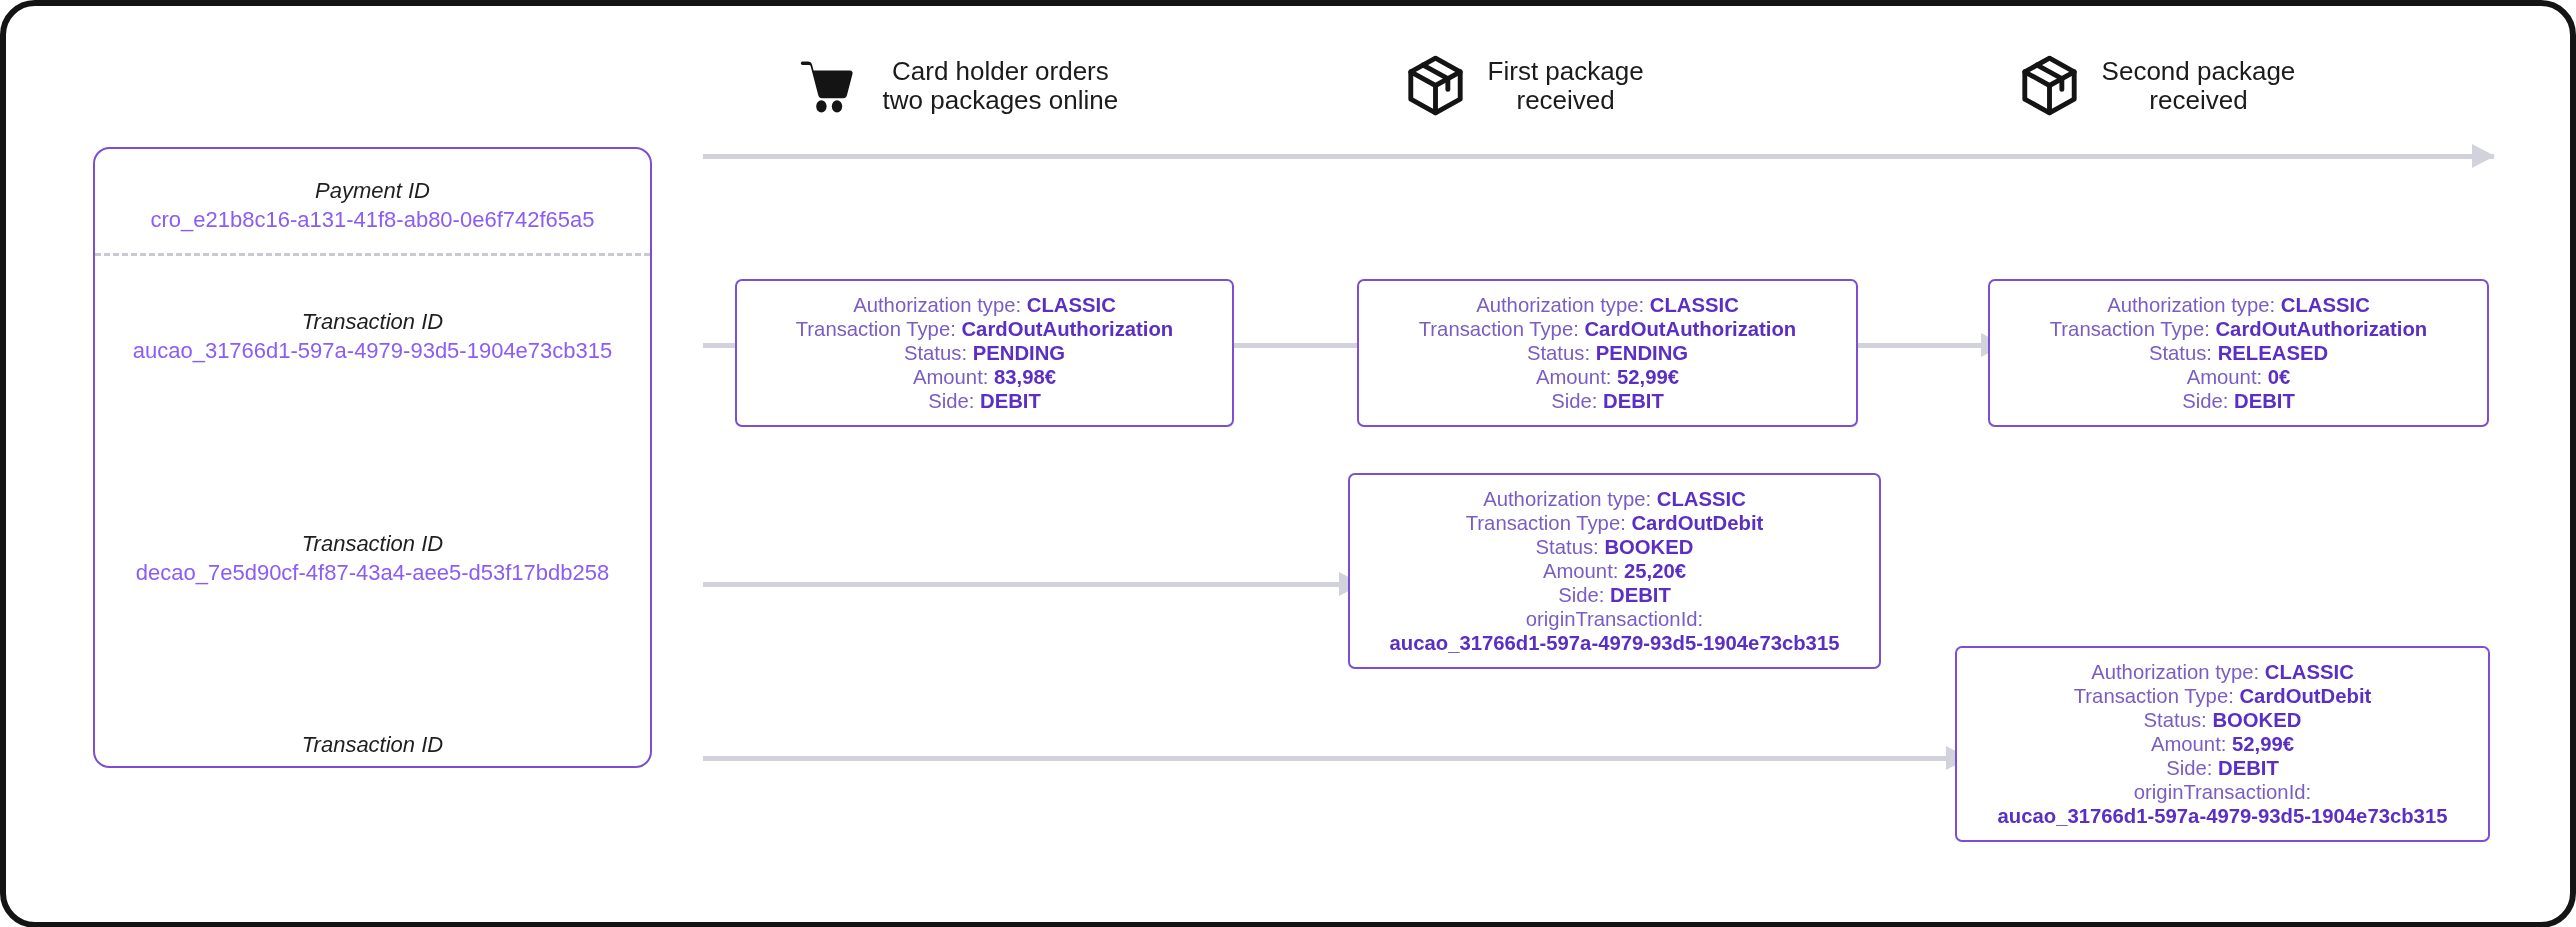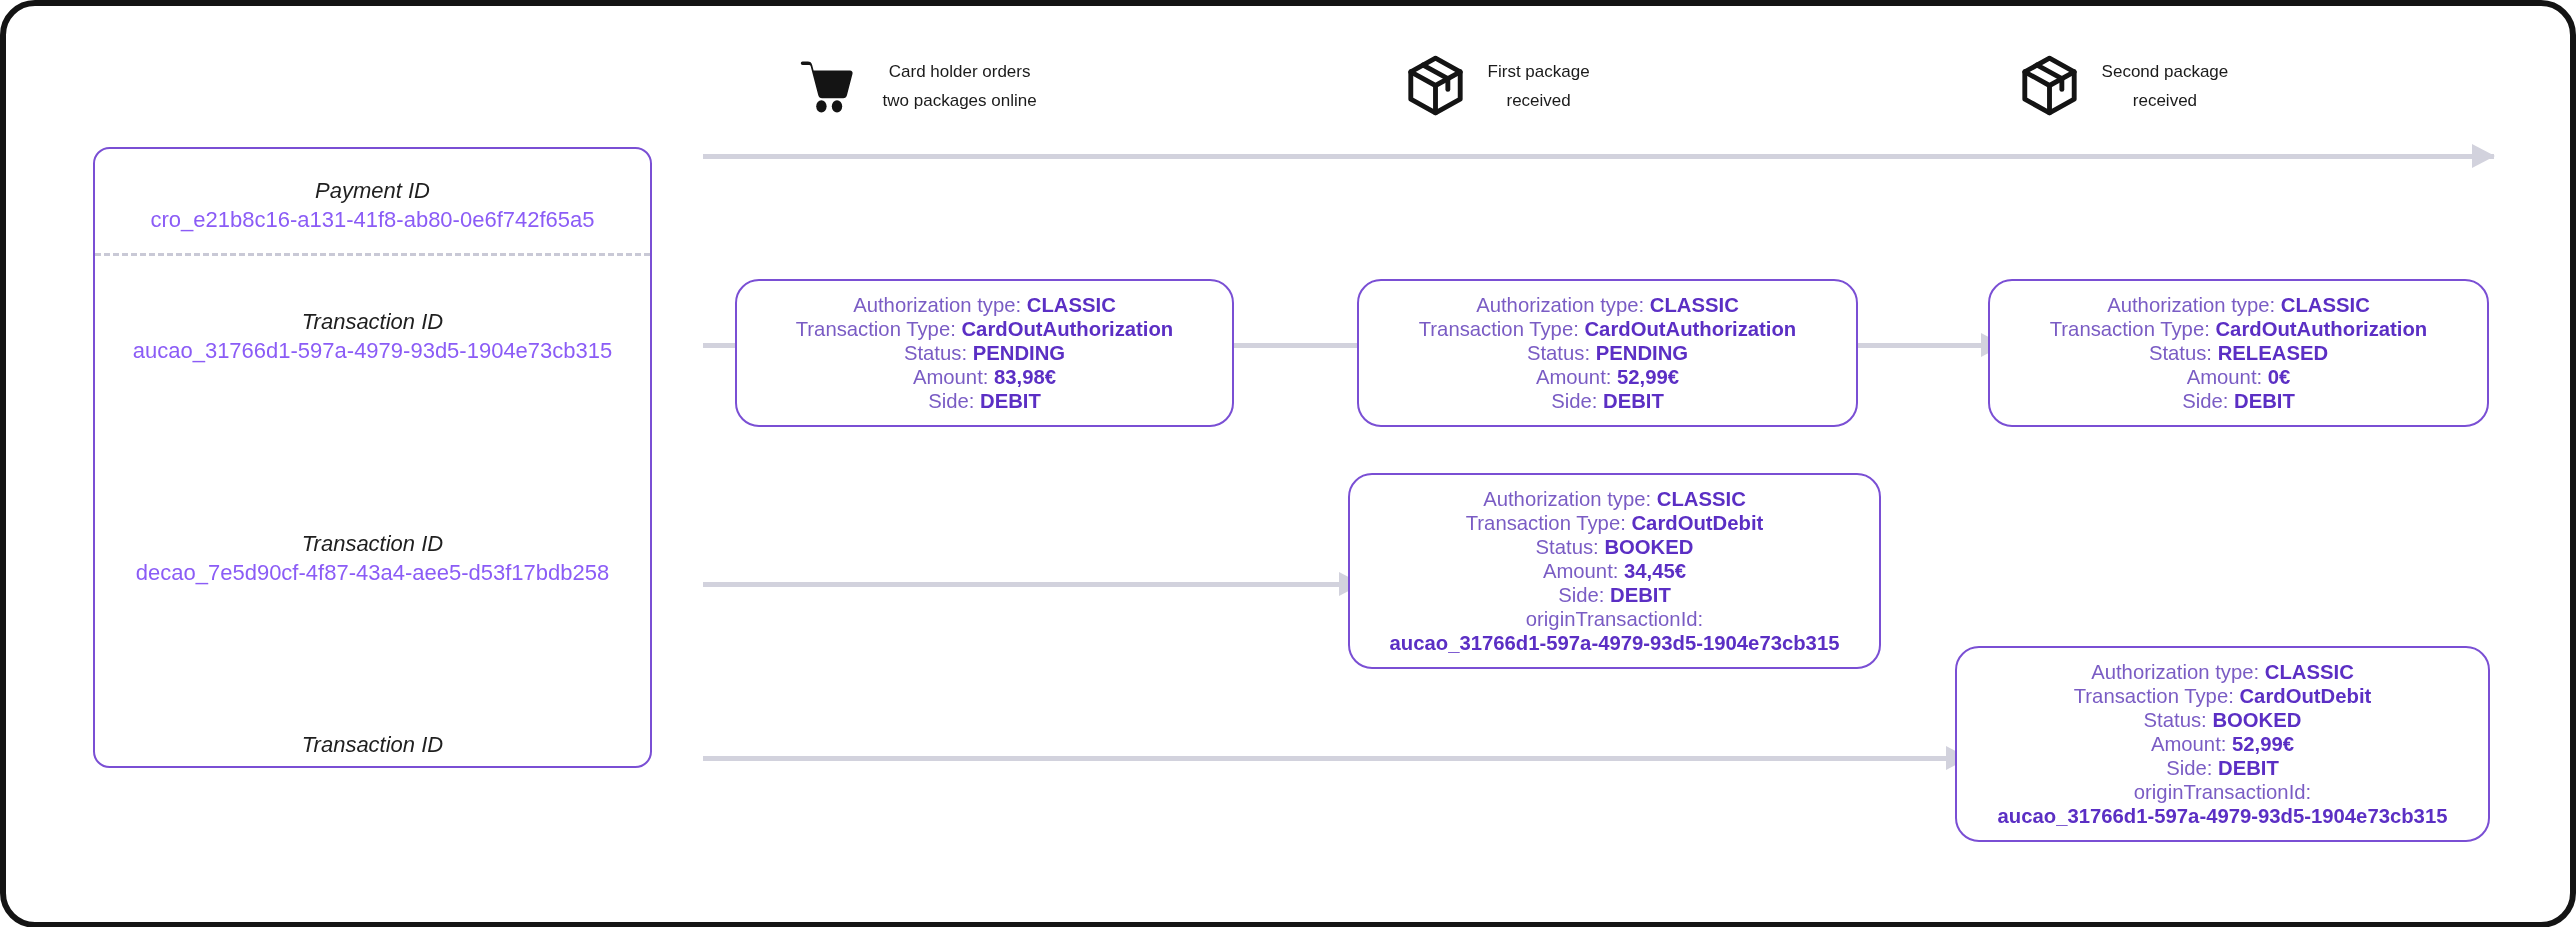--- a/index.html
+++ b/index.html
@@ -48,30 +48,30 @@
     background:#d2d2dd;
   }
   .tl-axis .head{
     position:absolute;right:-0.8px;top:-9.8px;
     width:0;height:0;border-left:23px solid #d2d2dd;
     border-top:12px solid transparent;border-bottom:12px solid transparent;
   }
   .tl-node{position:absolute;top:47px;display:flex;align-items:center;gap:19.6px;}
   .tl-node .ico{width:65px;height:65px;flex:0 0 65px;}
   .tl-node .cap{
-    font-size:17px;line-height:29px;color:#1b1b1b;text-align:center;white-space:pre-line;
+    font-size:26px;line-height:29px;color:#1b1b1b;text-align:center;white-space:pre-line;
   }
   #node0{left:792px;}
   #node1{left:1397px;}
   #node2{left:2011px;}
 
   
   .card{
     position:absolute;box-sizing:border-box;
-    border:2.3px solid #7a4fd4;border-radius:24px;background:#ffffff;
+    border:2.3px solid #7a4fd4;border-radius:7px;background:#ffffff;
     text-align:center;
     padding:12px 7.5px 12px 7.5px;
     font-size:20.3px;line-height:24px;
     color:#7a5cc4;
     z-index:3;
   }
   .card .row{white-space:nowrap;}
   .card b{color:#5b2fc4;font-weight:bold;}
   .card .oid{color:#5b2fc4;font-weight:bold;white-space:nowrap;}
 
@@ -204,21 +204,21 @@
     <div class="row"><span>Transaction Type:</span> <b>CardOutAuthorization</b></div>
     <div class="row"><span>Status:</span> <b>RELEASED</b></div>
     <div class="row"><span>Amount:</span> <b>0€</b></div>
     <div class="row"><span>Side:</span> <b>DEBIT</b></div>
   </div>
 
   <div class="card" id="card3">
     <div class="row"><span>Authorization type:</span> <b>CLASSIC</b></div>
     <div class="row"><span>Transaction Type:</span> <b>CardOutDebit</b></div>
     <div class="row"><span>Status:</span> <b>BOOKED</b></div>
-    <div class="row"><span>Amount:</span> <b>34,45€</b></div>
+    <div class="row"><span>Amount:</span> <b>25,20€</b></div>
     <div class="row"><span>Side:</span> <b>DEBIT</b></div>
     <div class="row">originTransactionId:</div>
     <div class="oid">aucao_31766d1-597a-4979-93d5-1904e73cb315</div>
   </div>
 
   <div class="card" id="card4">
     <div class="row"><span>Authorization type:</span> <b>CLASSIC</b></div>
     <div class="row"><span>Transaction Type:</span> <b>CardOutDebit</b></div>
     <div class="row"><span>Status:</span> <b>BOOKED</b></div>
     <div class="row"><span>Amount:</span> <b>52,99€</b></div>

